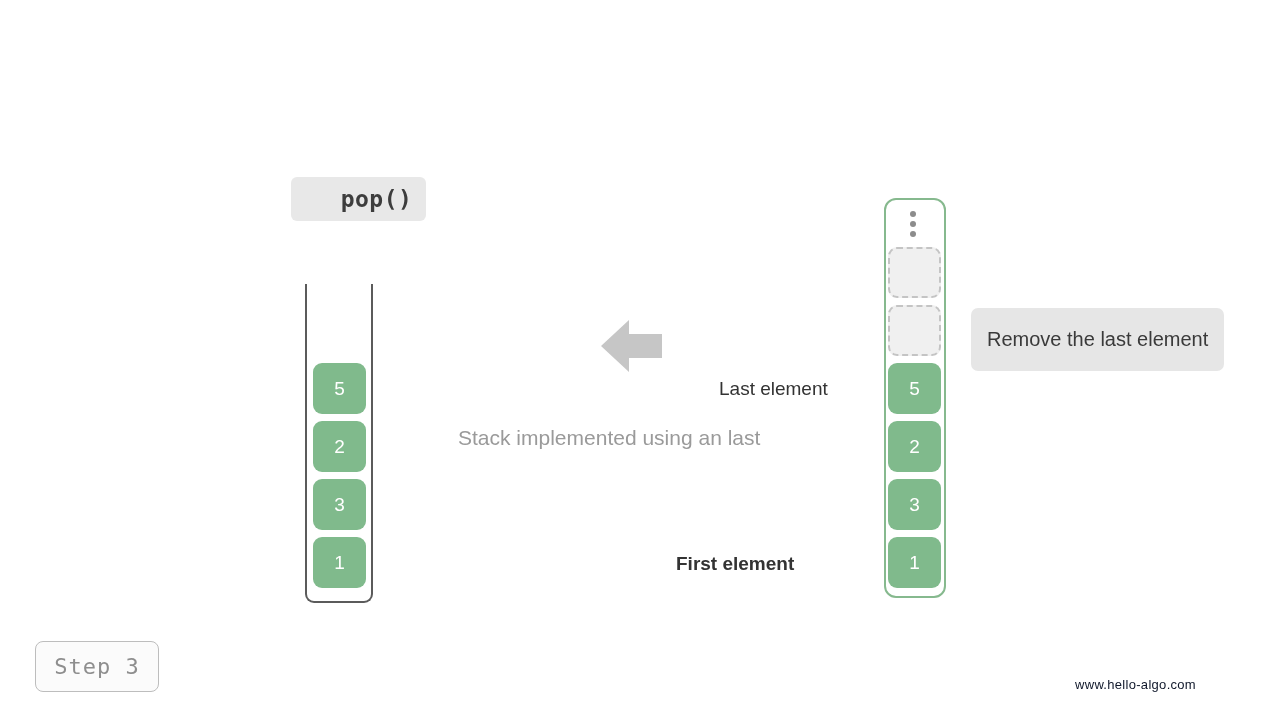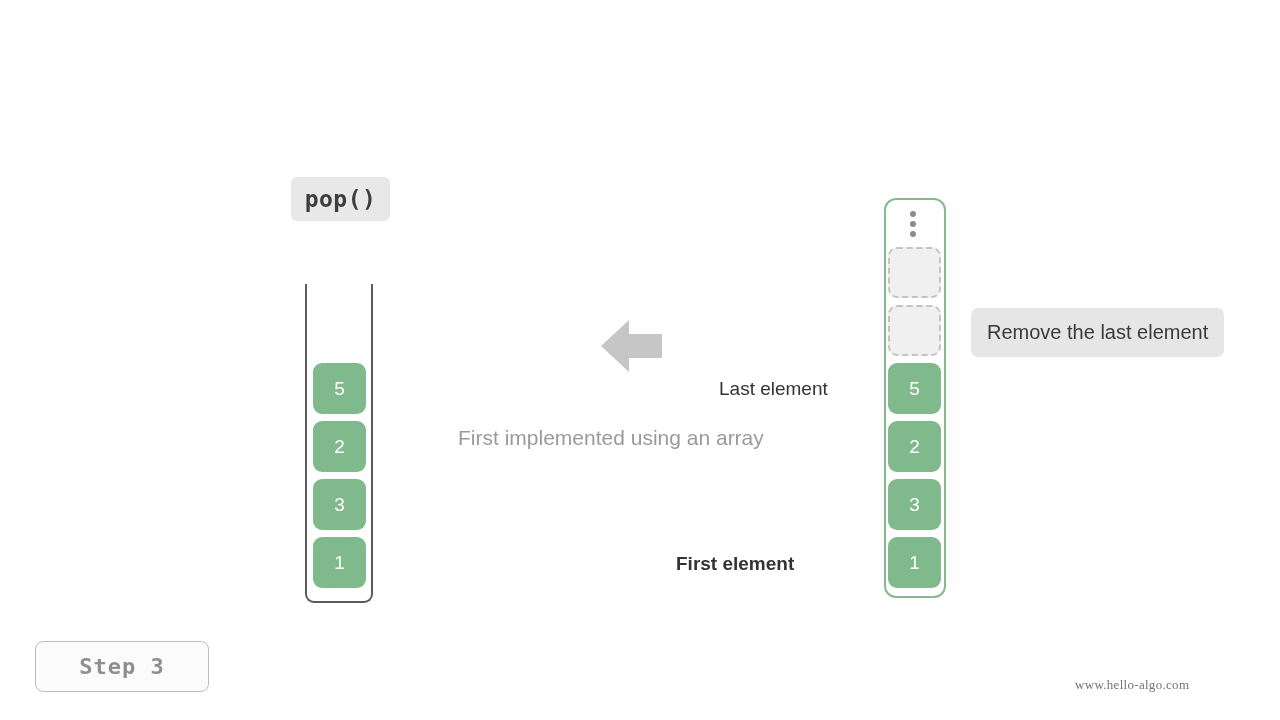--- a/index.html
+++ b/index.html
@@ -32,20 +32,21 @@
     background: #e8e8e8;
     border-radius: 6px;
     display: flex;
     align-items: center;
     justify-content: center;
     font-family: "DejaVu Sans Mono", "Liberation Mono", monospace;
     font-size: 23px;
     font-weight: 700;
     color: #3d3d3d;
     letter-spacing: 0.5px;
+    padding-left: 36px;
   }
 
   
   .left-container {
     position: absolute;
     left: 305px;
     top: 284px;
     width: 68px;
     height: 319px;
     box-sizing: border-box;
@@ -164,59 +165,59 @@
     color: #9a9a9a;
     white-space: nowrap;
   }
 
   
   .callout {
     position: absolute;
     left: 971px;
     top: 308px;
     height: 49px;
-    padding: 0 16px;
+    padding: 7px 16px;
     background: #e6e6e6;
     border-radius: 7px;
     display: flex;
     align-items: center;
     font-size: 20px;
     color: #3a3a3a;
     white-space: nowrap;
   }
 
   
   .step-badge {
     position: absolute;
     left: 35px;
     top: 641px;
-    width: 174px;
+    width: 124px;
     height: 51px;
     box-sizing: border-box;
     border: 1px solid #bdbdbd;
     border-radius: 8px;
     background: #fbfbfb;
     display: flex;
     align-items: center;
     justify-content: center;
     font-family: "DejaVu Sans Mono", "Liberation Mono", monospace;
     font-size: 22px;
-    font-weight: 700;
+    font-weight: 400;
     color: #8e8e8e;
     letter-spacing: 1px;
   }
 
   
   .watermark {
     position: absolute;
     left: 1075px;
     top: 677px;
-    font-family: Liberation Serif, serif;
+    font-family: Liberation Sans, sans-serif;
     font-size: 13px;
-    color: #737373;
+    color: #0f172a;
     letter-spacing: 0.3px;
     white-space: nowrap;
   }
 </style>
 </head>
 <body>
 
 <div class="stage">
 
   <div class="op-chip">pop()</div>
@@ -228,21 +229,21 @@
     <div class="cell">3</div>
     <div class="cell">1</div>
   </div>
 
   <div class="arrow-left">
     <svg width="61" height="56" viewBox="0 0 61 56" xmlns="http://www.w3.org/2000/svg">
       <path d="M0 28 L28 2 L28 16 L61 16 L61 40 L28 40 L28 54 Z" fill="#c6c6c6"></path>
     </svg>
   </div>
 
-  <div class="caption">First implemented using an array</div>
+  <div class="caption">Stack implemented using an last</div>
 
   <div class="lbl-last">Last element</div>
   <div class="lbl-first">First element</div>
 
   <div class="right-container"></div>
   <div class="ellipsis-vert">
     <i></i>
     <i></i>
     <i></i>
   </div>

